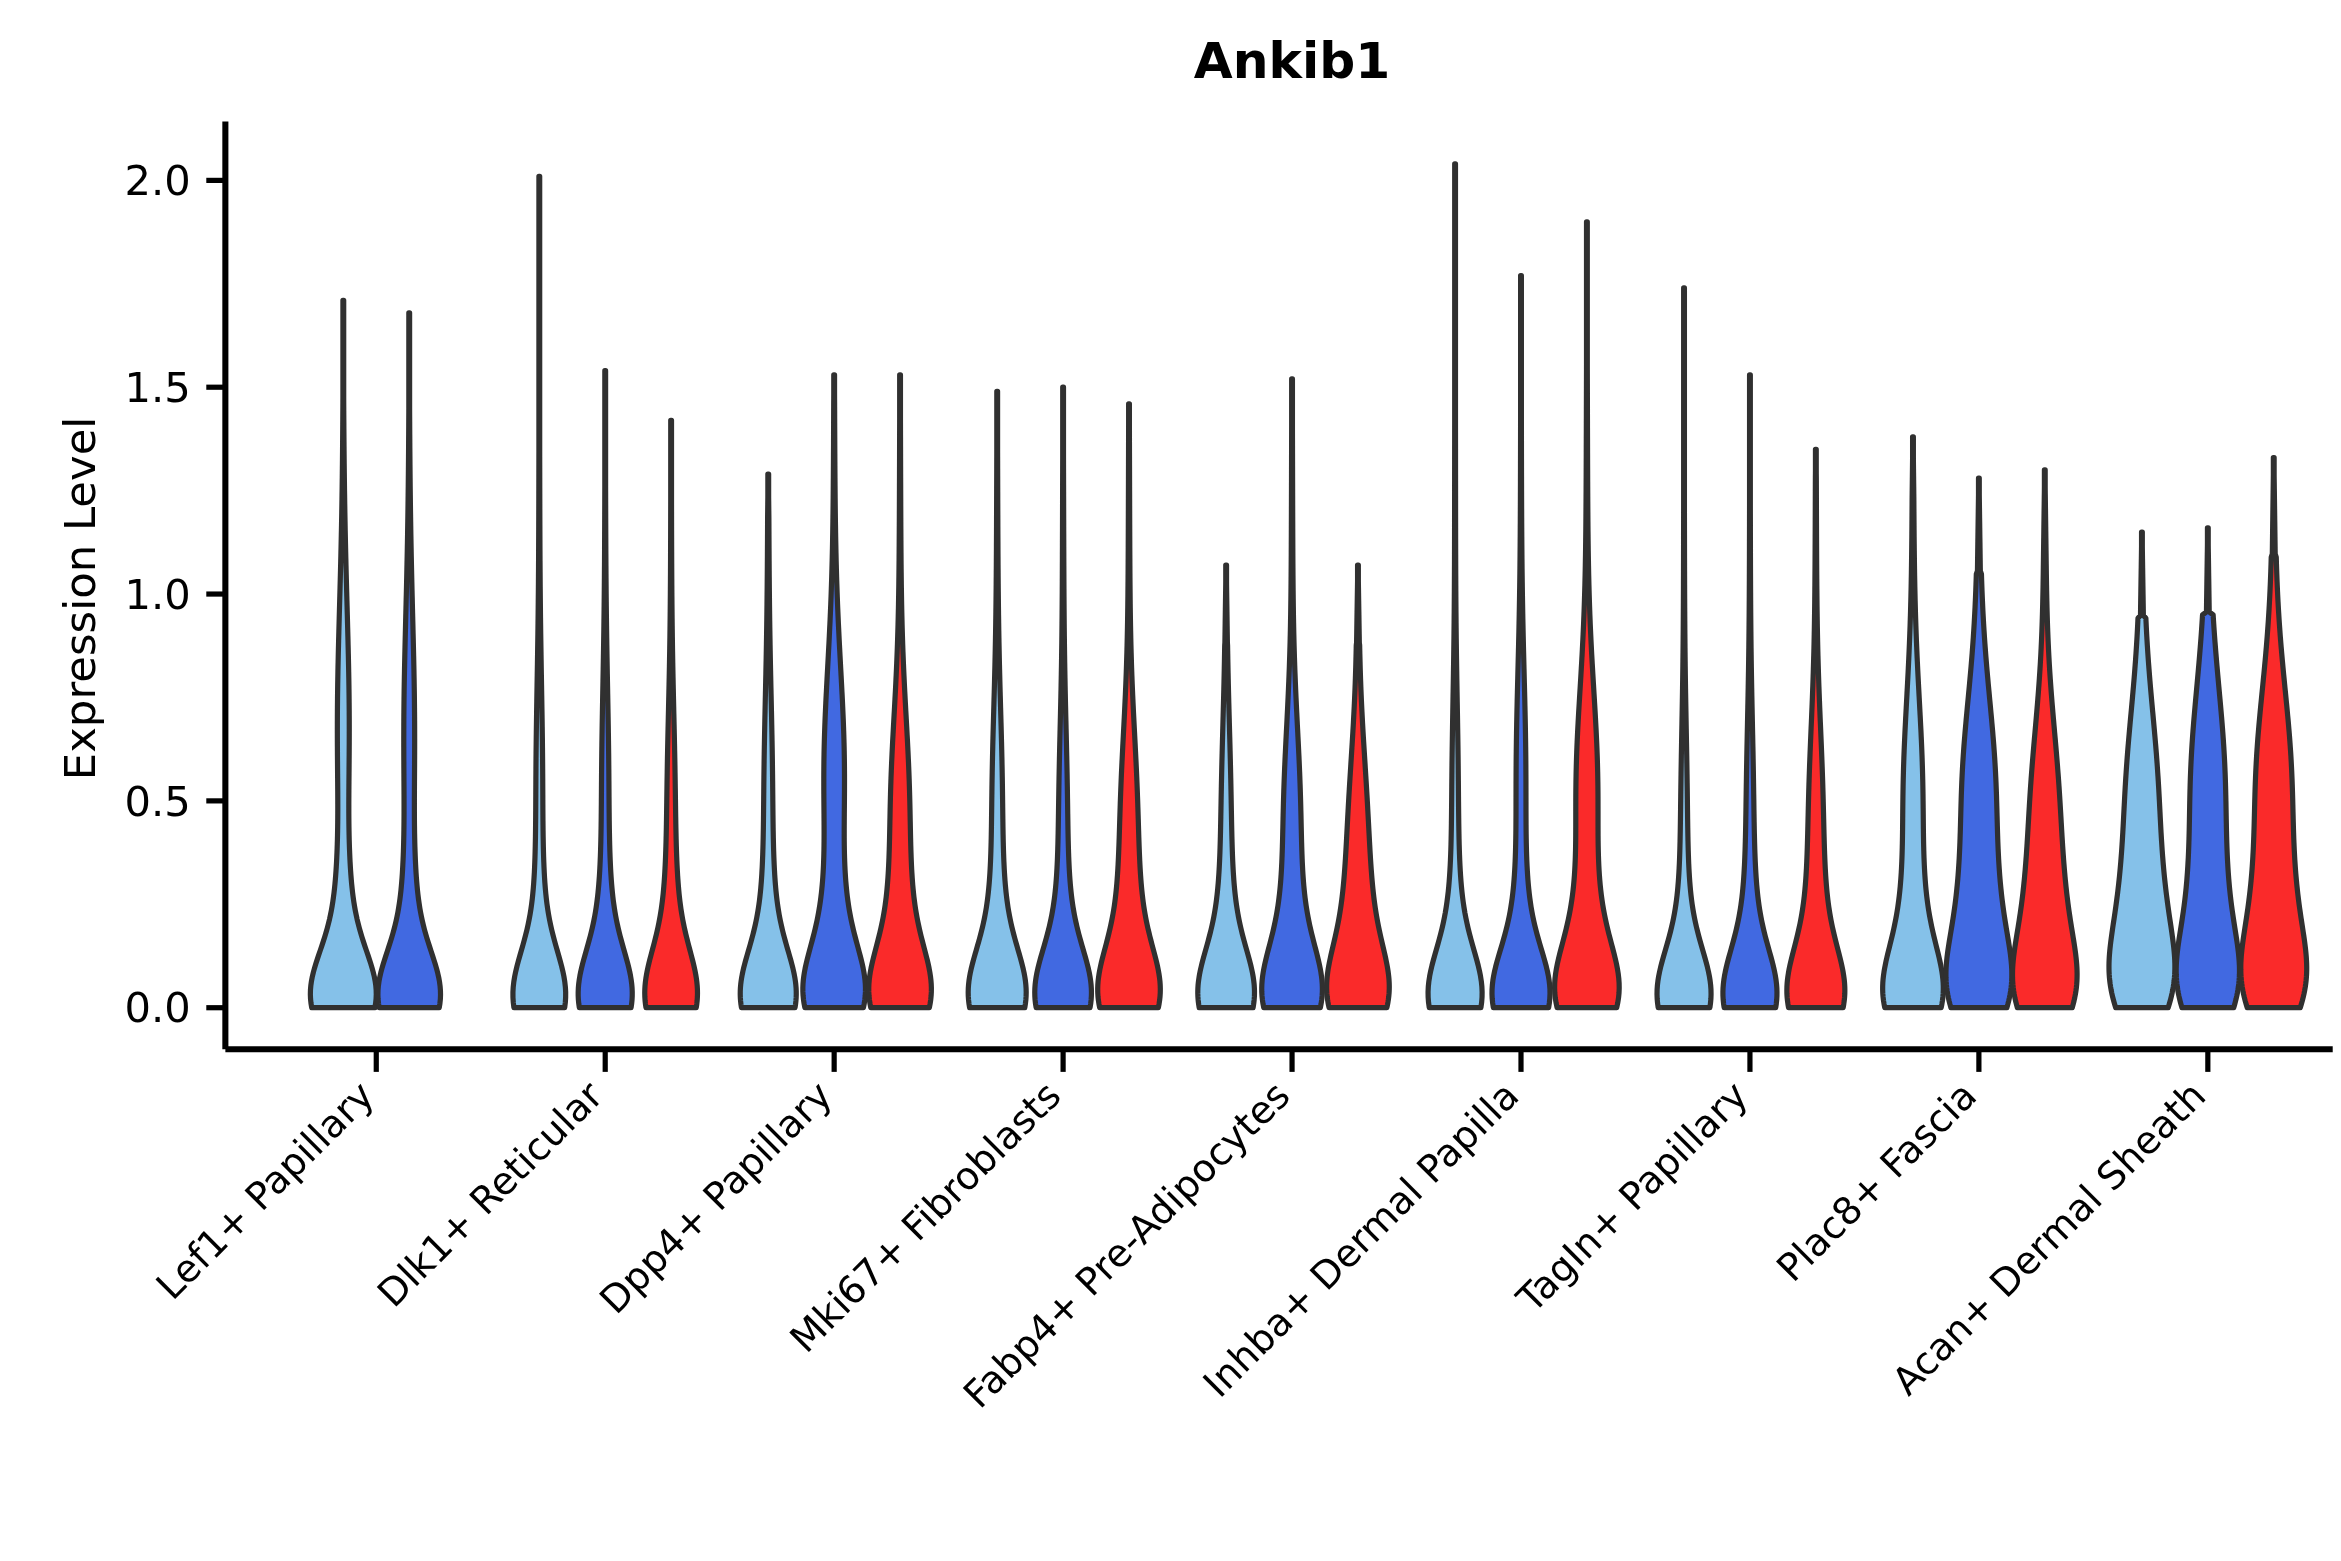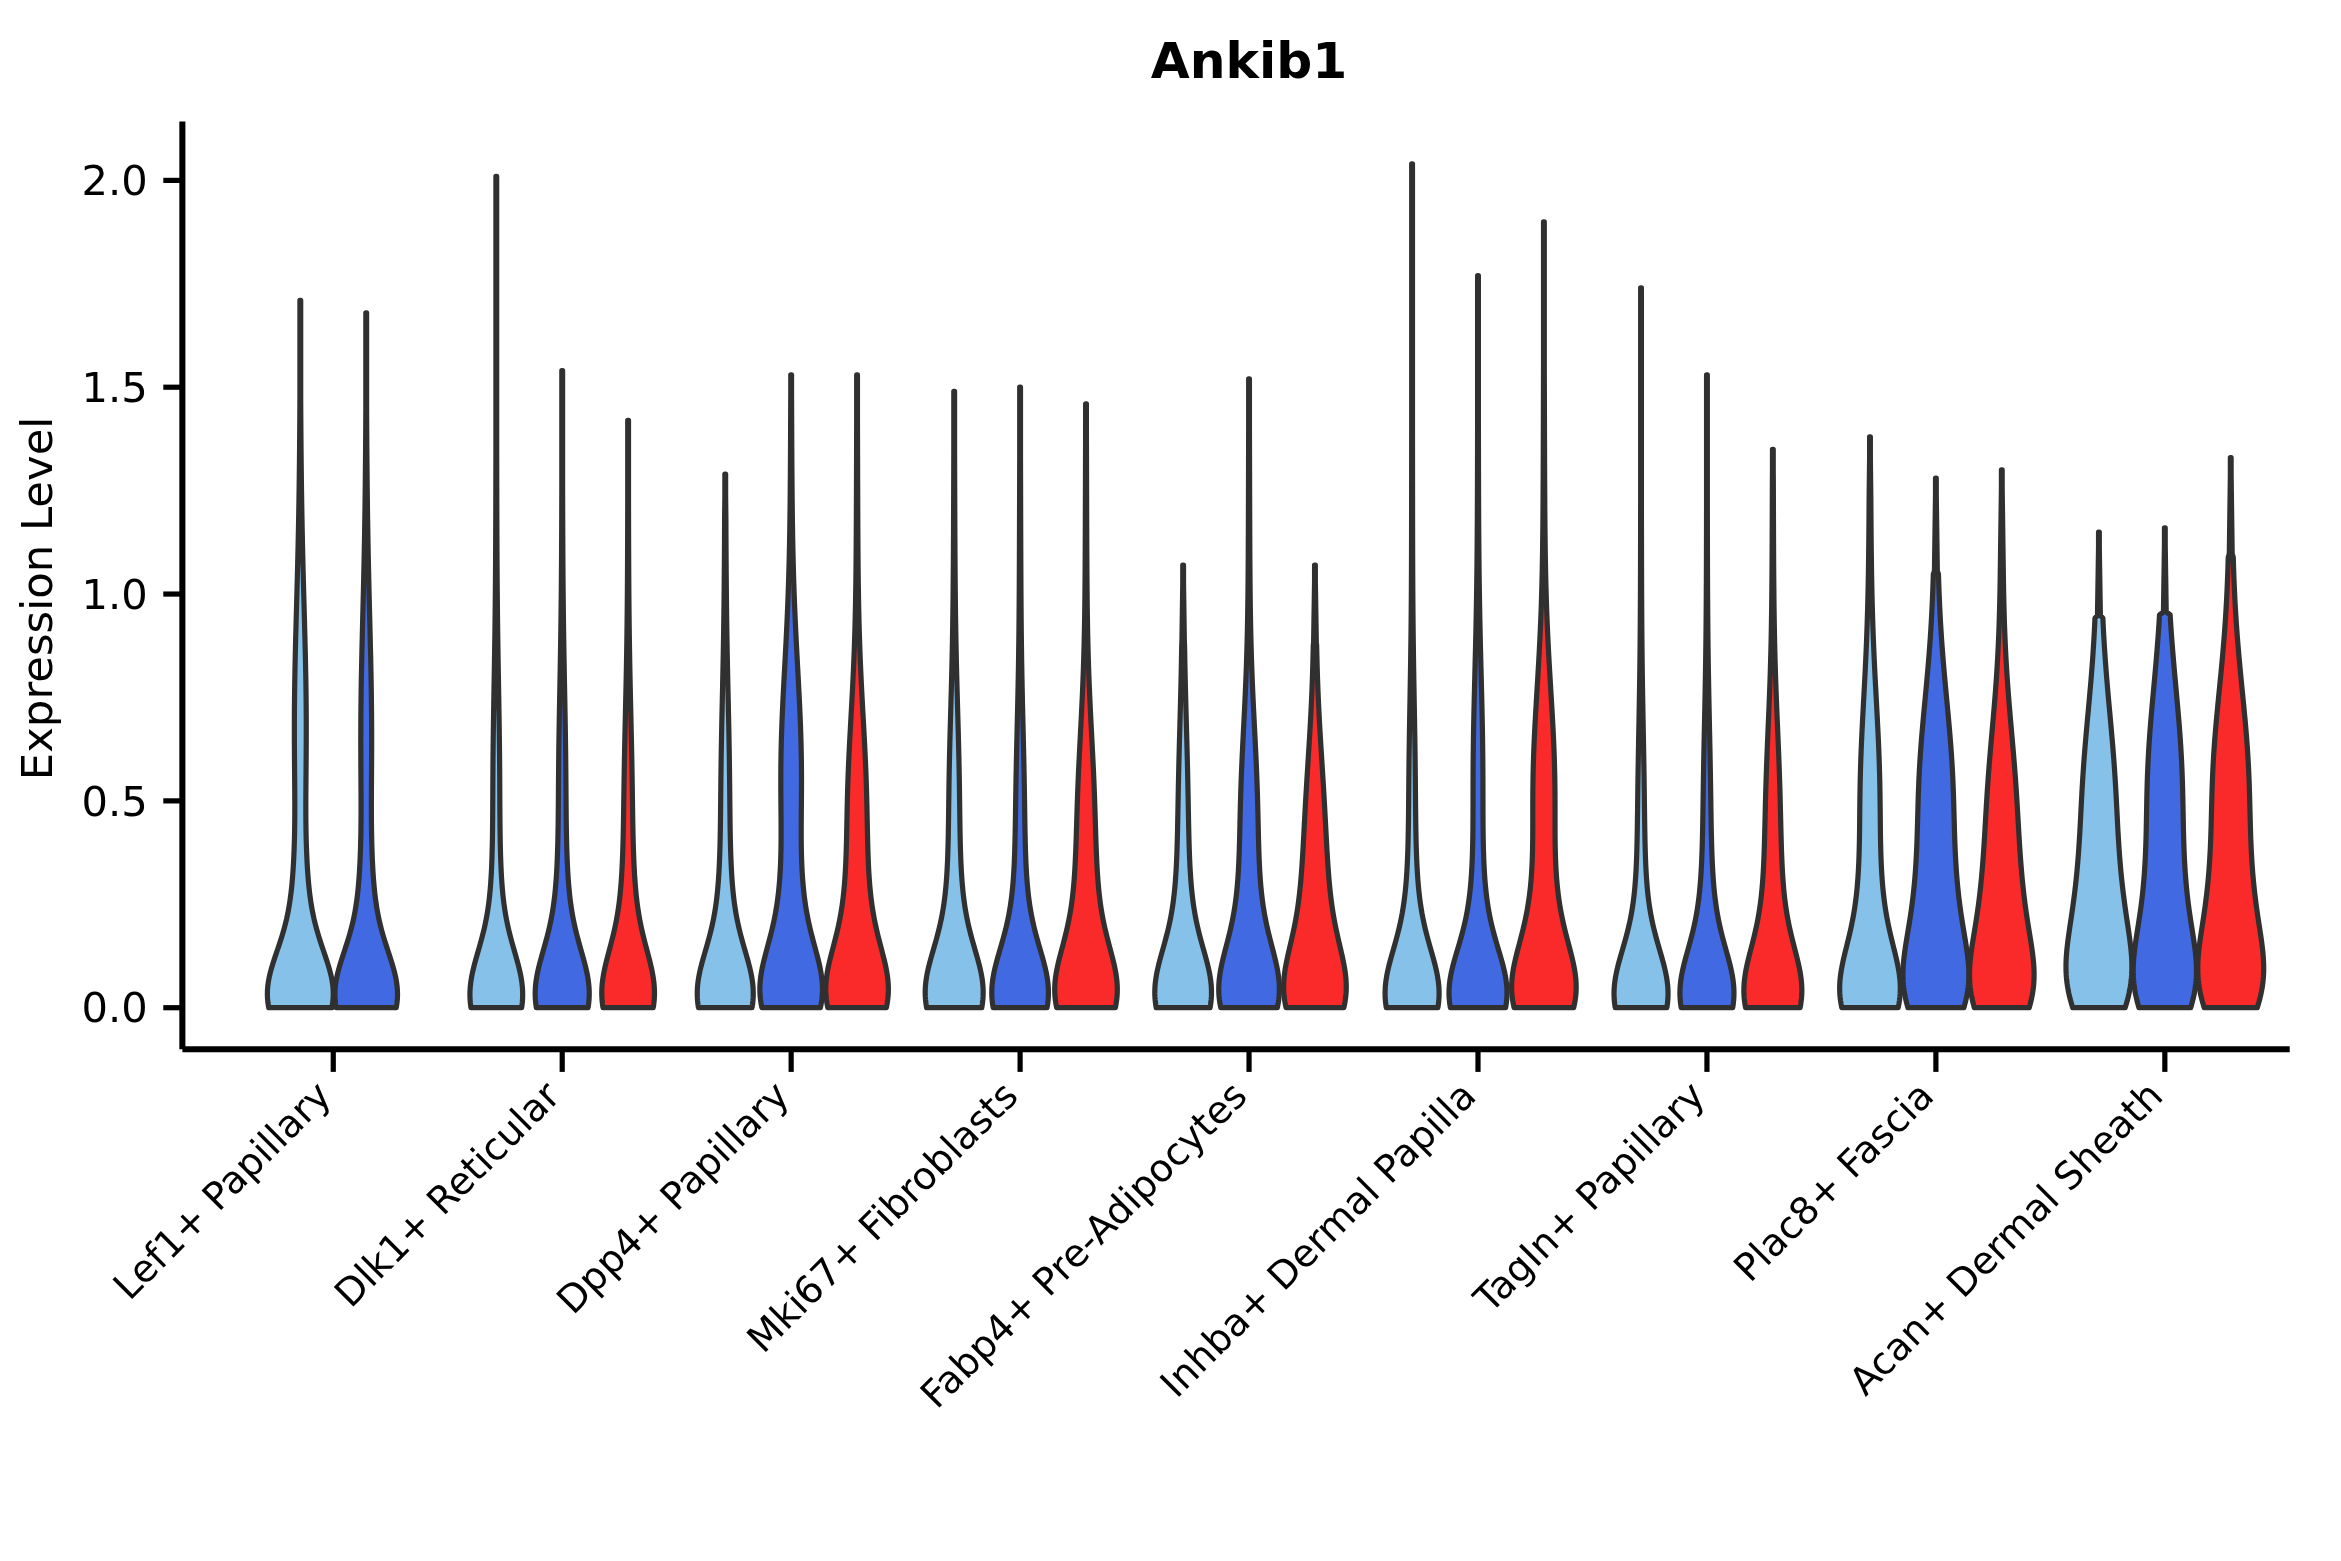--- a/index.html
+++ b/index.html
@@ -1,17 +1,17 @@
 <!DOCTYPE html>
 <html style="font-size:14px"><head>
 <meta charset="utf-8">
 <style>
   html,body{margin:0;padding:0;background:#ffffff;}
   body{width:2342px;height:1561px;font-family:"DejaVu Sans",sans-serif;overflow:hidden;}
-  #root{position:relative;width:2250px;height:1561px;background:#ffffff;}
+  #root{position:relative;width:2250px;height:1561px;background:#ffffff;margin-left:43px;}
   svg{display:block;}
   .ttl{font-family:"DejaVu Sans",sans-serif;font-weight:bold;font-size:58px;fill:#000;}
   .ylab{font-family:"DejaVu Sans",sans-serif;font-size:50px;fill:#000;}
   .tick{font-family:"DejaVu Sans",sans-serif;font-size:48px;fill:#000;}
   .xtick{font-family:"DejaVu Sans",sans-serif;font-size:44px;fill:#000;}
 </style>
 </head>
 <body>
 
 <div id="root">

